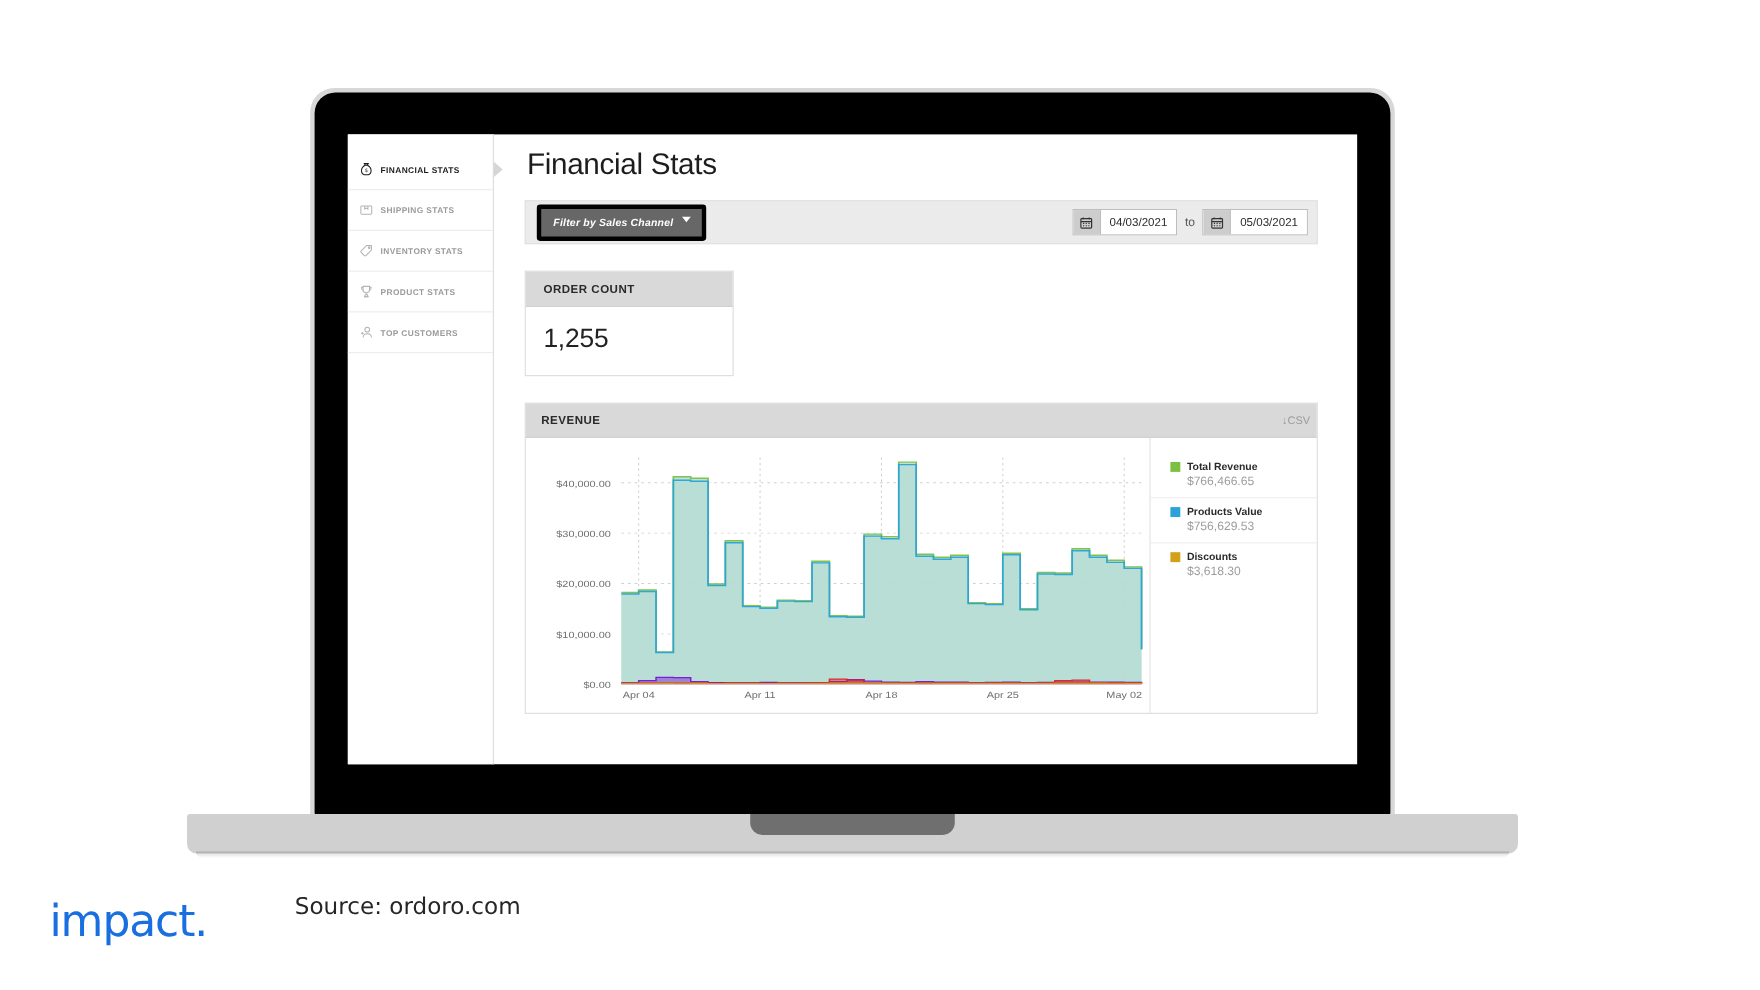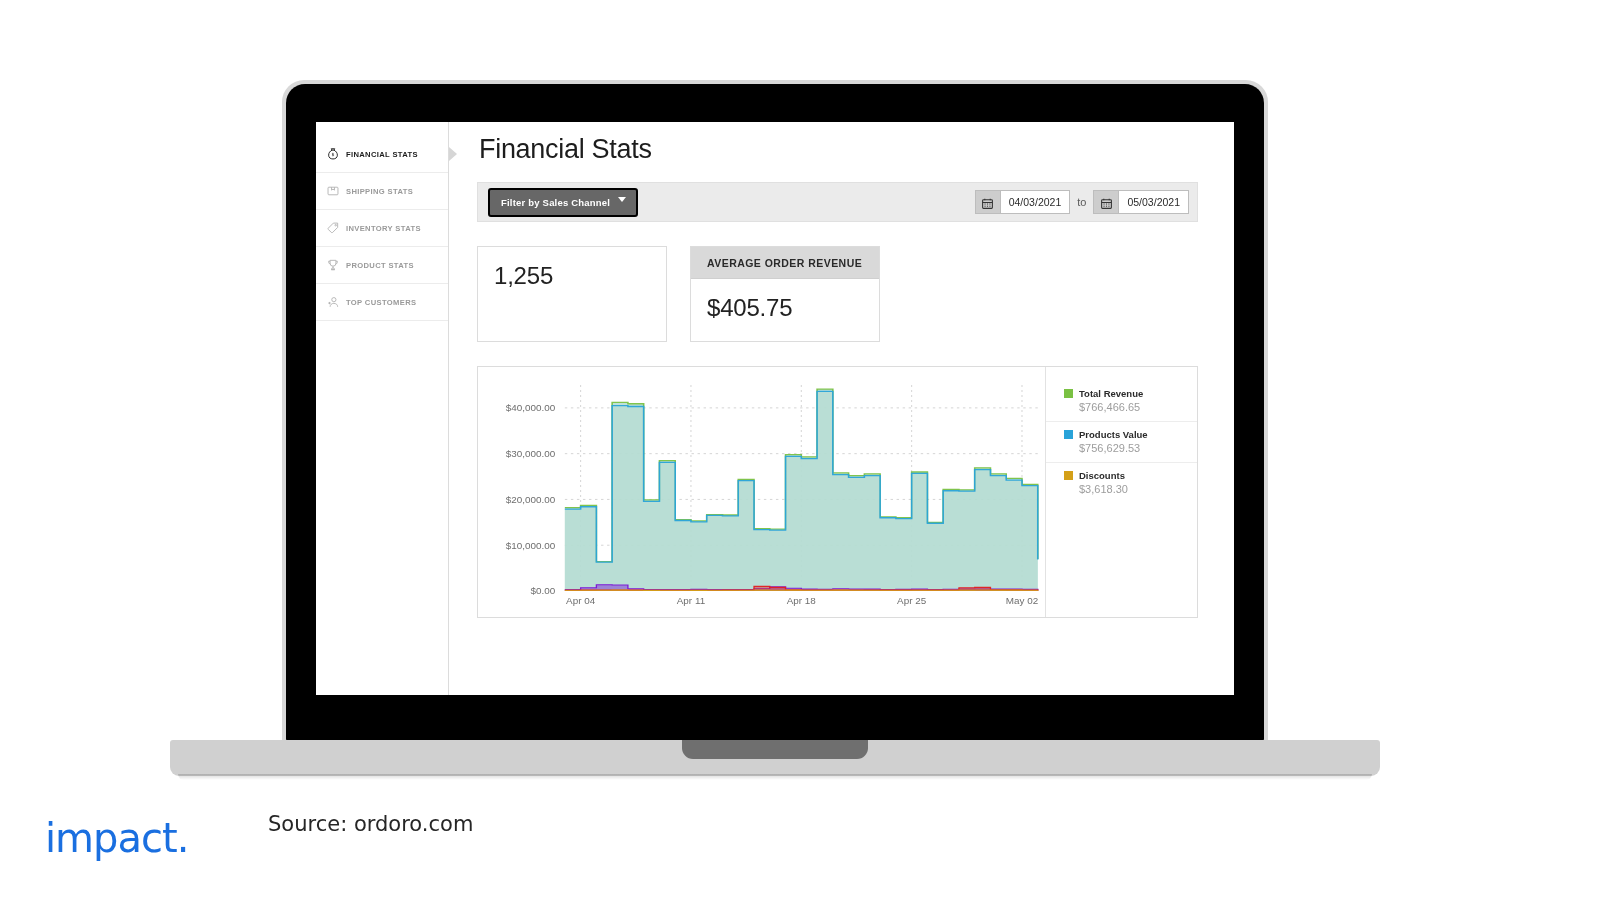--- a/index.html
+++ b/index.html
@@ -91,24 +91,25 @@
 
   
   .filter-bar {
     background: #ebebeb; border: 1px solid #e0e0e0;
     height: 40px; display: flex; align-items: center;
     padding: 0 8px 0 10px; margin-bottom: 24px;
   }
   .filter-btn {
     background: #676767; color: #ffffff;
     font-size: 9.5px; font-weight: bold; letter-spacing: .2px;
-    border: 2px solid #000000; border-radius: 3px;
+    border: 4px solid #000000; border-radius: 3px;
     padding: 7px 10px 7px 11px;
     display: inline-flex; align-items: flex-start; gap: 8px;
     cursor: pointer;
+    font-style: italic;
   }
   .caret { width: 0; height: 0; border-left: 4.5px solid transparent;
            border-right: 4.5px solid transparent; border-top: 5px solid #fff; }
   .spacer { flex: 1 1 auto; }
   .date-group { display: flex; align-items: center; gap: 7px; }
   .date-field {
     display: flex; align-items: stretch;
     border: 1px solid #bdbdbd; border-radius: 0; background: #fff;
     overflow: hidden; height: 24px; cursor: pointer;
   }
@@ -292,29 +293,30 @@
                         </svg>
                       </span>
                     </span>
                     <span class="date-val">05/03/2021</span>
                   </div>
                 </div>
               </div>
 
               <div class="kpi-row">
                 <div class="kpi">
+                  <div class="kpi-head">ORDER COUNT</div>
                   <div class="kpi-val">1,255</div>
                 </div>
-                <div class="kpi">
-                  <div class="kpi-head">AVERAGE ORDER REVENUE</div>
-                  <div class="kpi-val">$405.75</div>
-                </div>
               </div>
 
               <div class="panel">
+                <div class="panel-head">
+                  <span class="panel-title">REVENUE</span>
+                  <span class="csv-link">↓CSV</span>
+                </div>
                 <div class="panel-body">
                   <div class="chart-wrap">
                     <svg class="chart-svg" id="chart" viewBox="0 0 470 240" preserveAspectRatio="none">
                         <text x="64" y="217.5" text-anchor="end" font-size="8.2" fill="#6e6e6e" font-family="&quot;Liberation Sans&quot;, sans-serif">$0.00</text>
                         <line x1="72" x2="464" y1="168.22222222222223" y2="168.22222222222223" stroke="#cfcfcf" stroke-width="0.8" stroke-dasharray="2 3"></line>
                         <text x="64" y="171.72222222222223" text-anchor="end" font-size="8.2" fill="#6e6e6e" font-family="&quot;Liberation Sans&quot;, sans-serif">$10,000.00</text>
                         <line x1="72" x2="464" y1="122.44444444444444" y2="122.44444444444444" stroke="#cfcfcf" stroke-width="0.8" stroke-dasharray="2 3"></line>
                         <text x="64" y="125.94444444444444" text-anchor="end" font-size="8.2" fill="#6e6e6e" font-family="&quot;Liberation Sans&quot;, sans-serif">$20,000.00</text>
                         <line x1="72" x2="464" y1="76.66666666666669" y2="76.66666666666669" stroke="#cfcfcf" stroke-width="0.8" stroke-dasharray="2 3"></line>
                         <text x="64" y="80.16666666666669" text-anchor="end" font-size="8.2" fill="#6e6e6e" font-family="&quot;Liberation Sans&quot;, sans-serif">$30,000.00</text>

